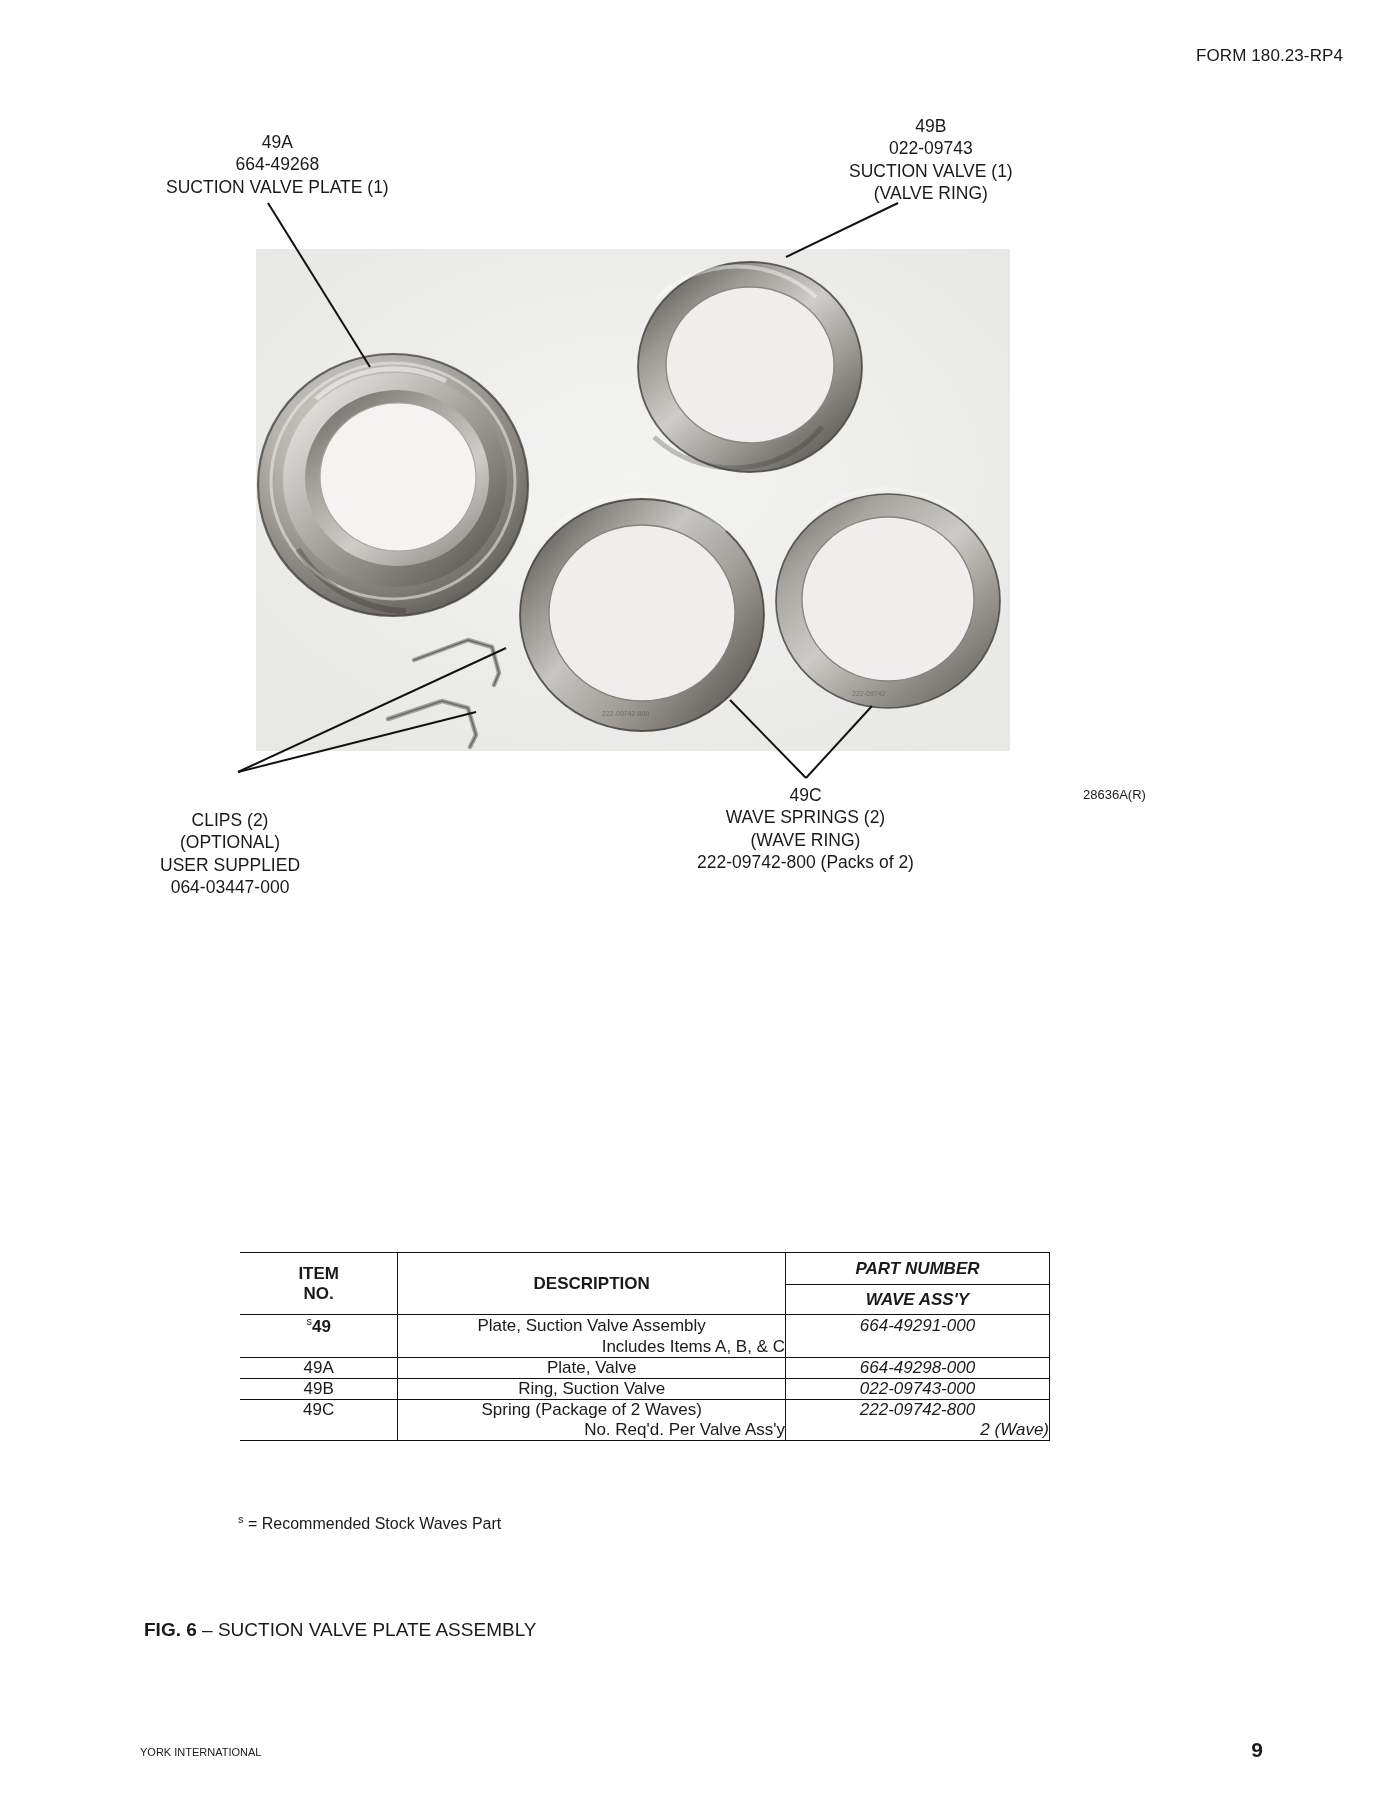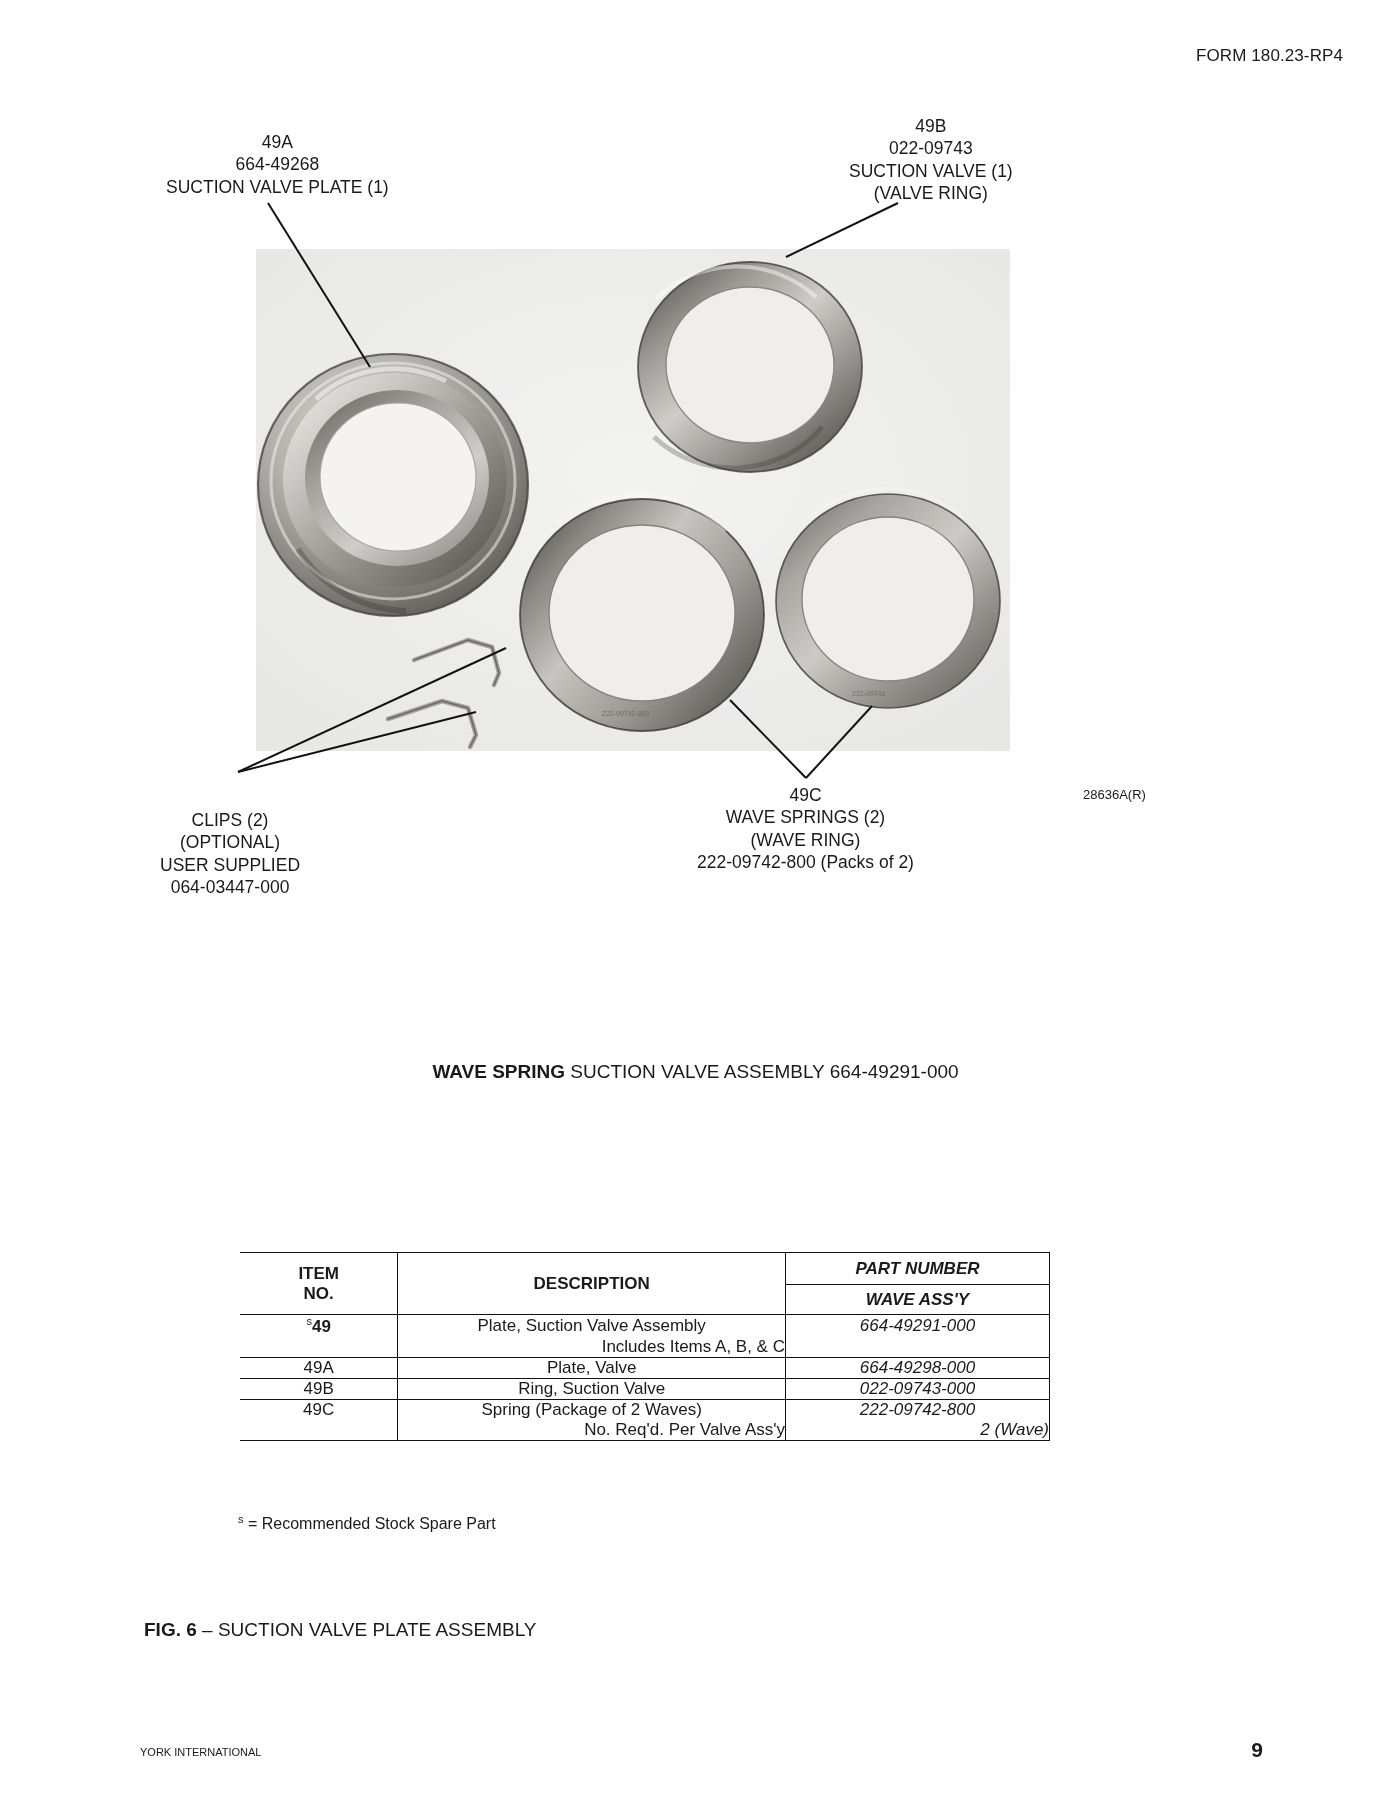--- a/index.html
+++ b/index.html
@@ -310,23 +310,20 @@
 
   <div class="callout" id="callout-49c">
     <div>49C</div>
     <div>WAVE SPRINGS (2)</div>
     <div>(WAVE RING)</div>
     <div>222-09742-800 (Packs of 2)</div>
   </div>
 
   <div class="photo-code">28636A(R)</div>
 
-  <div class="assembly-caption">
-    <b>WAVE SPRING</b><span> SUCTION VALVE ASSEMBLY 664-49291-000</span>
-  </div>
 
   <table class="parts-table">
     <thead>
       <tr class="hdr-top">
         <td class="col-item bd-t bd-r th-label" rowspan="2">
           <div>ITEM</div>
           <div>NO.</div>
         </td>
         <td class="col-desc bd-t bd-r th-label" rowspan="2">DESCRIPTION</td>
         <td class="col-part bd-t bd-r th-label bd-b-thin">PART NUMBER</td>
@@ -369,21 +366,21 @@
       </tr>
       <tr>
         <td class="col-item bd-r bd-b"></td>
         <td class="col-desc bd-r bd-b cell-sub">No. Req'd. Per Valve Ass'y</td>
         <td class="col-part bd-r bd-b cell-sub">2 (Wave)</td>
       </tr>
     </tbody>
   </table>
 
   <div class="footnote">
-    <sup>s</sup><span> = Recommended Stock Spare Part</span>
+    <sup>s</sup><span> = Recommended Stock Waves Part</span>
   </div>
 
   <div class="fig-title">
     <span class="fig-num">FIG. 6</span>
     <span>–</span>
     <span>SUCTION VALVE PLATE ASSEMBLY</span>
   </div>
 
   <div class="footer-company">YORK INTERNATIONAL</div>
   <div class="footer-page">9</div>

